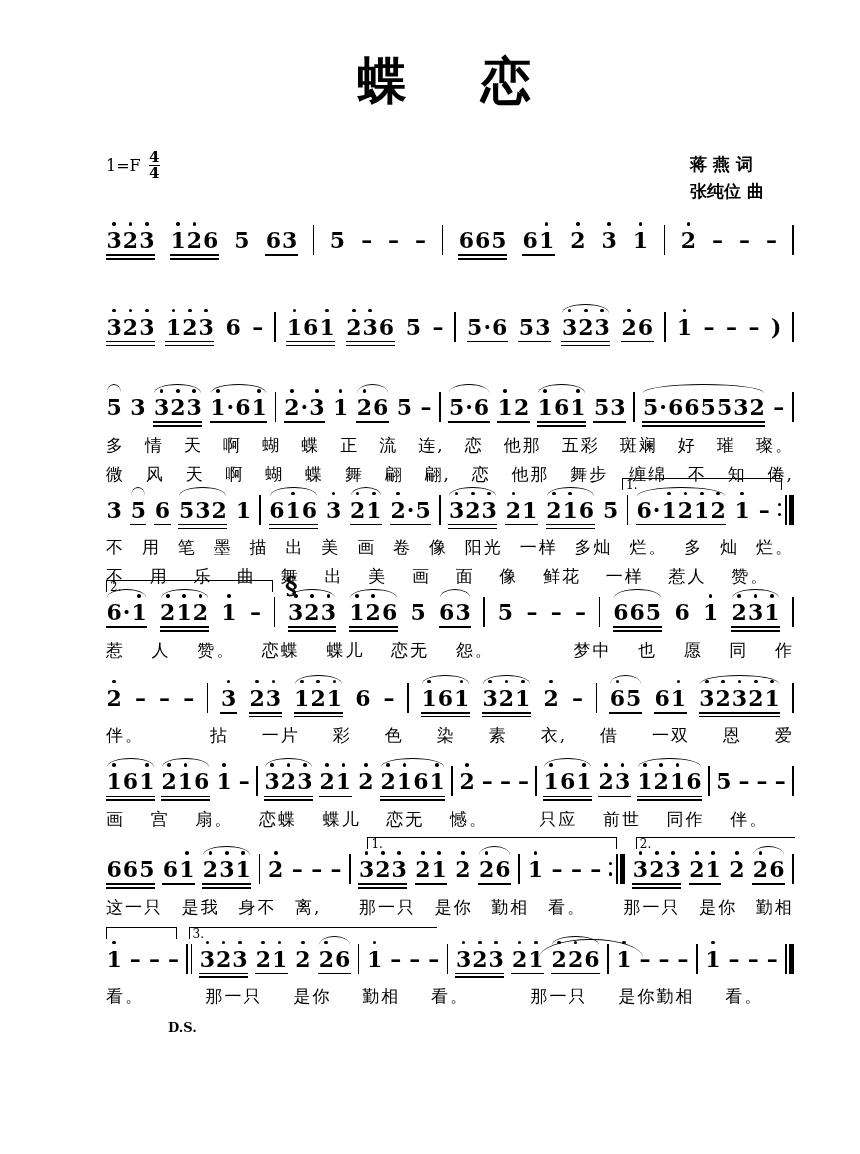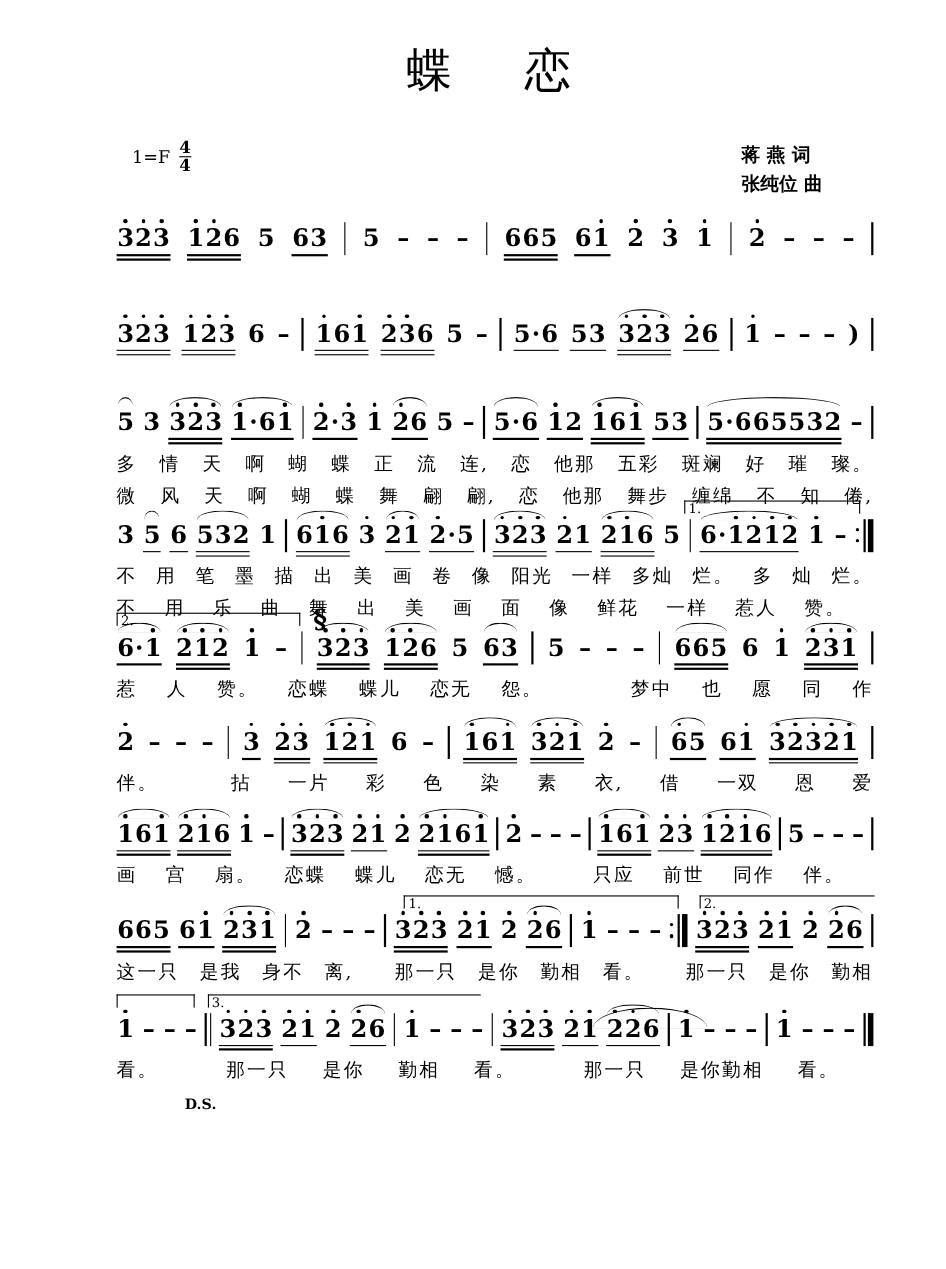--- a/index.html
+++ b/index.html
@@ -1,24 +1,24 @@
 <!DOCTYPE html>
 <html><head>
 <meta charset="utf-8">
 <style>
   html,body{margin:0;padding:0;background:#e9e9e9;}
   .sheet{position:relative;width:860px;height:1154px;background:#ffffff;margin:0 auto;
          font-family:"DejaVu Serif",serif;color:#000;overflow:hidden;}
   .content{position:absolute;left:106px;top:0;width:688px;}
-  .title{text-align:center;margin-top:36px;font-size:42px;font-weight:normal;letter-spacing:12px;}
+  .title{text-align:center;margin-top:48px;font-size:50px;font-weight:bold;letter-spacing:12px;}
   .meta{display:flex;justify-content:space-between;align-items:flex-start;margin-top:36px;}
-  .keysig{display:flex;align-items:center;gap:8px;font-size:16px;margin-left:14px;}
+  .keysig{display:flex;align-items:center;gap:8px;font-size:16px;}
   .frac{display:inline-flex;flex-direction:column;align-items:center;font-size:15px;font-weight:bold;line-height:13px;}
   .frac .fline{width:11px;height:1px;background:#000;margin:1px 0;}
-  .credits{text-align:left;font-weight:bold;font-size:17px;line-height:27px;margin-right:46px;}
+  .credits{text-align:left;font-weight:bold;font-size:17px;line-height:27px;margin-right:30px;}
   .score{margin-top:12px;}
   .line{position:relative;}
   .line-1{margin-bottom:44px;}
   .line-2{margin-bottom:38px;}
   .line-3{margin-bottom:2px;}
   .line-4{margin-bottom:2px;}
   .line-5{margin-bottom:14px;}
   .line-6{margin-bottom:12px;}
   .line-7{margin-bottom:16px;}
   .line-8{margin-bottom:18px;}

